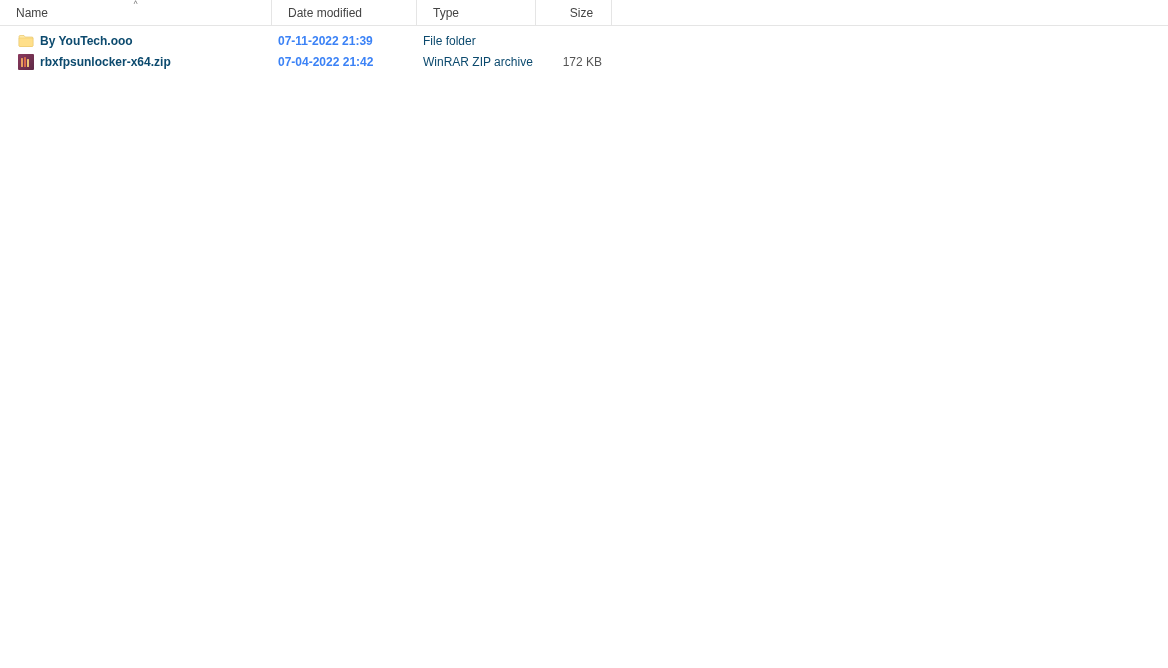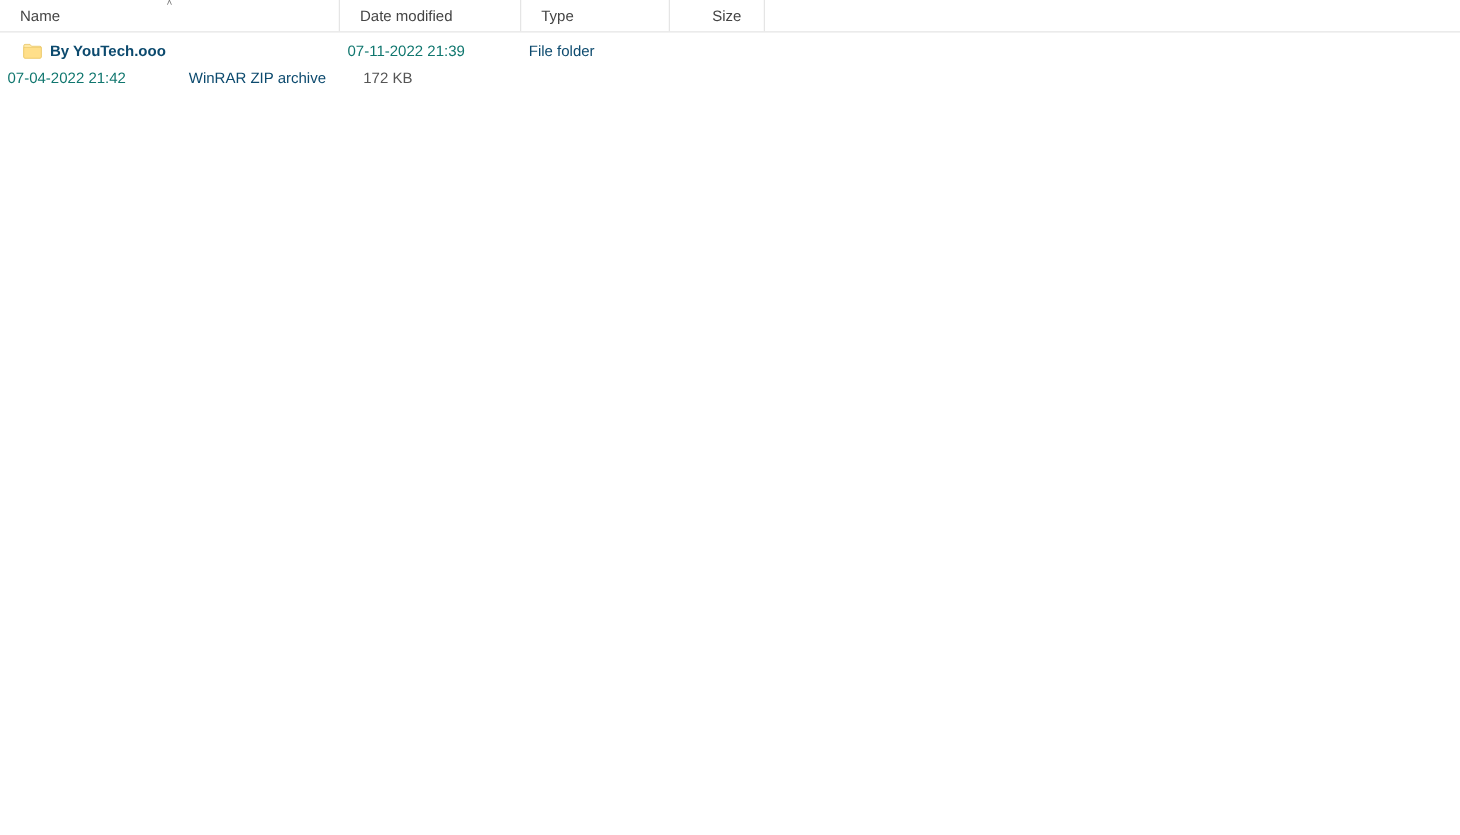--- a/index.html
+++ b/index.html
@@ -55,21 +55,21 @@
       cursor: default;
     }
     .cell {
       display: flex;
       align-items: center;
       height: 100%;
       overflow: hidden;
       white-space: nowrap;
     }
     .cell.name-col { width: 272px; padding-left: 18px; }
-    .cell.date-col { width: 145px; padding-left: 6px; color: #0f766e; }
+    .cell.date-col { width: 145px; padding-left: 6px; color: #3b82f6; font-weight: bold; }
     .cell.type-col { width: 119px; padding-left: 6px; color: #0c4a6e; }
     .cell.size-col { width: 76px; justify-content: flex-end; padding-right: 10px; color: #555; }
     .icon {
       width: 16px;
       height: 16px;
       margin-right: 6px;
       flex-shrink: 0;
     }
     .folder-icon-svg {
       width: 16px;
@@ -134,18 +134,30 @@
         </svg>
       </span>
       <span class="filename">By YouTech.ooo</span>
     </div>
     <div class="cell date-col">07-11-2022 21:39</div>
     <div class="cell type-col">File folder</div>
     <div class="cell size-col"></div>
   </div>
 
   <div class="file-row">
+    <div class="cell name-col">
+      <span class="icon">
+        <span class="zip-icon-box">
+          <span class="zip-icon-books">
+            <span class="zip-book b1"></span>
+            <span class="zip-book b2"></span>
+            <span class="zip-book b3"></span>
+          </span>
+        </span>
+      </span>
+      <span class="filename">rbxfpsunlocker-x64.zip</span>
+    </div>
     <div class="cell date-col">07-04-2022 21:42</div>
     <div class="cell type-col">WinRAR ZIP archive</div>
     <div class="cell size-col">172 KB</div>
   </div>
 
 </div>
 
 </body></html>

